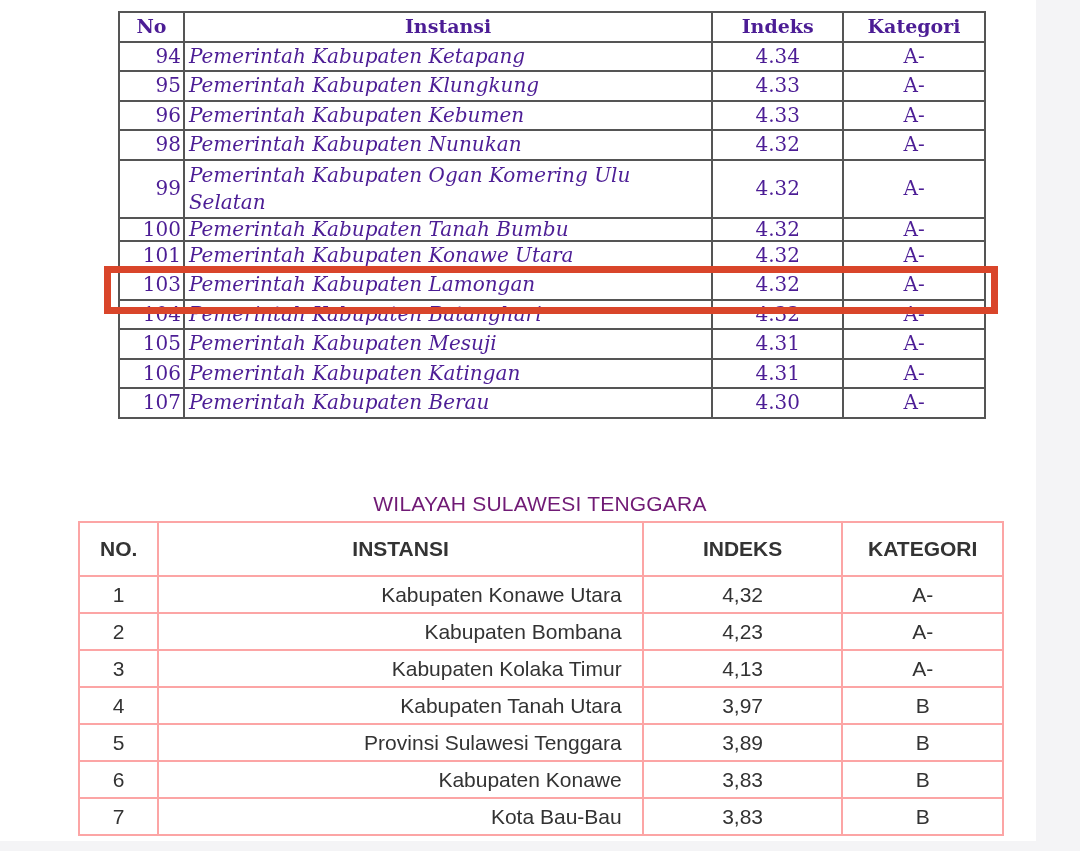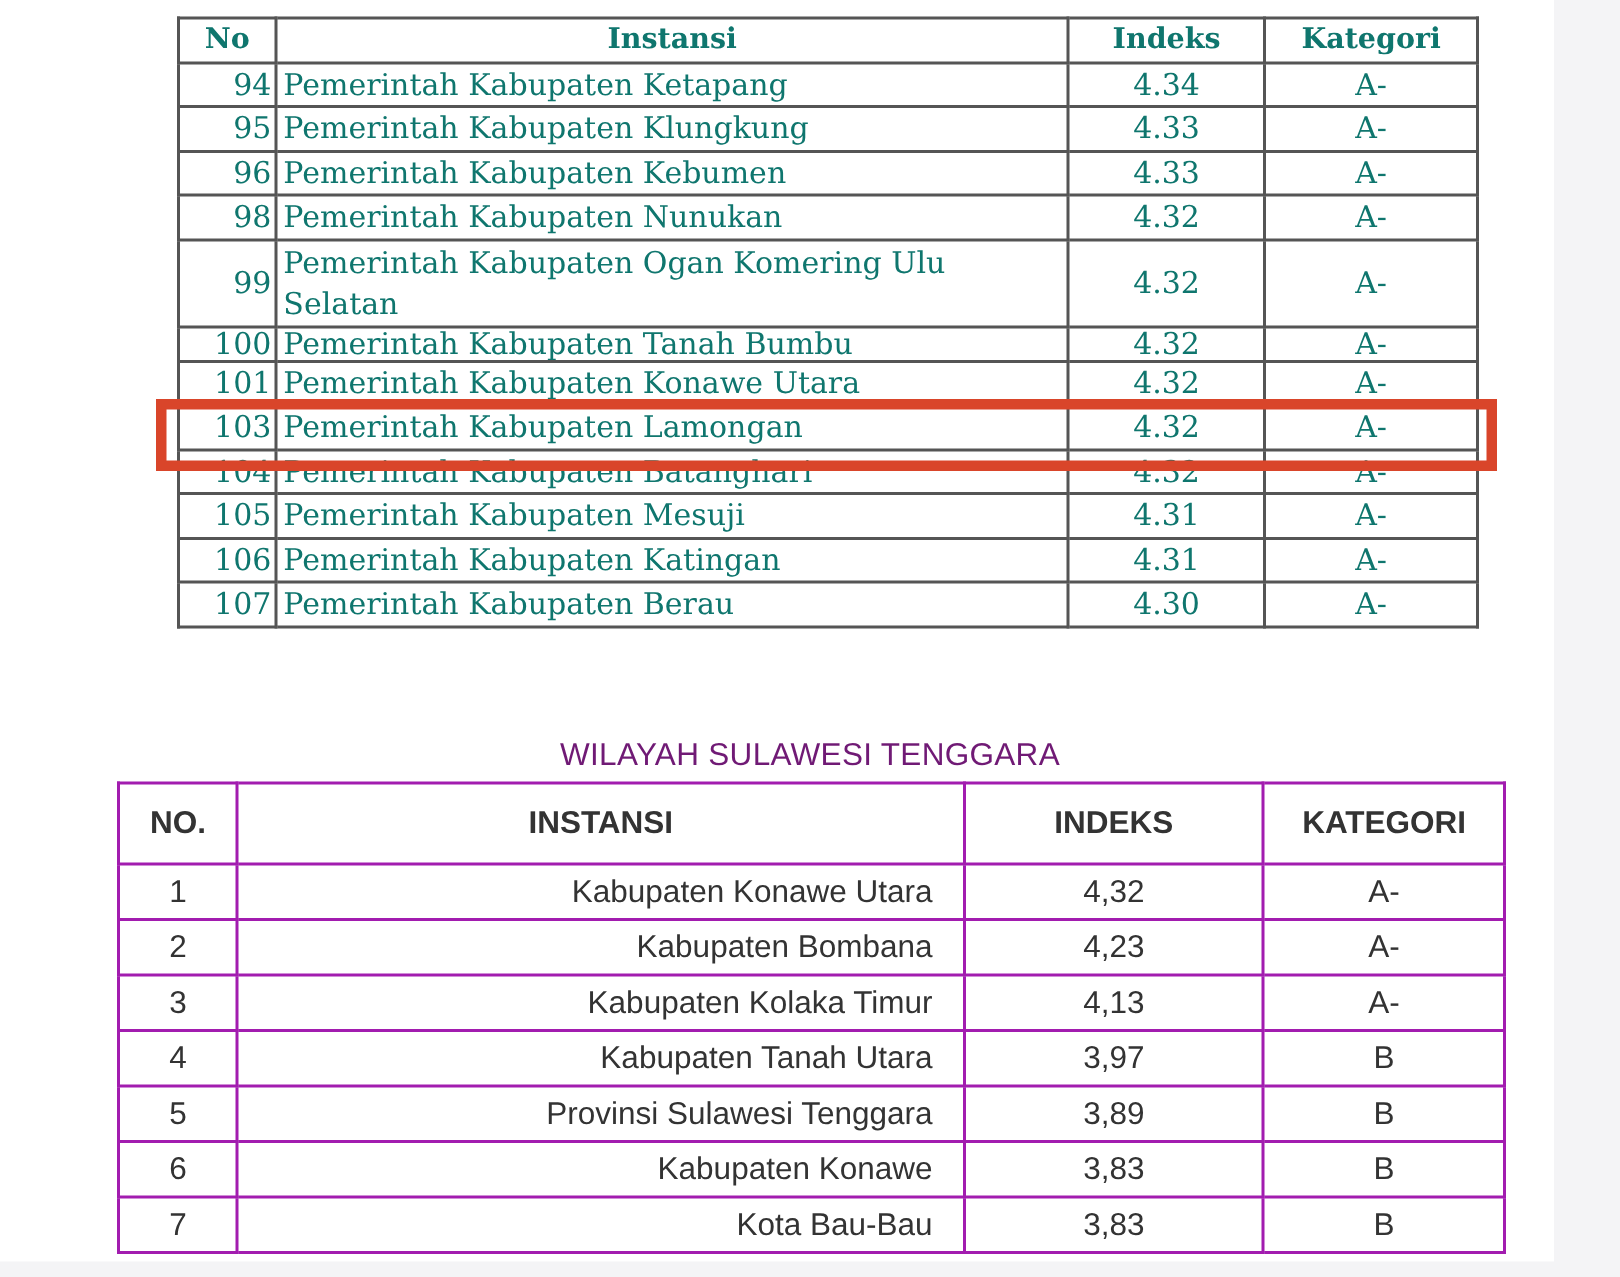--- a/index.html
+++ b/index.html
@@ -4,46 +4,46 @@
   <style>
     * { box-sizing: border-box; margin: 0; padding: 0; }
     html, body { width: 1080px; height: 851px; background: #ffffff; overflow: hidden; }
     body { position: relative; font-family: "DejaVu Serif", serif; color: #2a2a2a; }
 
     .top-wrap { position: absolute; left: 0; top: 0; width: 1080px; height: 490px; background: #ffffff; }
     .right-strip { position: absolute; left: 1036px; top: 0; width: 44px; height: 851px; background: #f4f4f6; }
 
     table.t1 {
       position: absolute; left: 118px; top: 11px; width: 868px;
-      border-collapse: collapse; font-family: "DejaVu Serif", serif; font-size: 20px; color: #0f766e; padding-left: 37px;
+      border-collapse: collapse; font-family: "DejaVu Serif", serif; font-size: 20px; color: #4c1d95; padding-left: 37px;
     }
     table.t1 td, table.t1 th { border: 2px solid #555; padding: 0 6px; height: 29.5px; line-height: 27px; }
     table.t1 th { font-weight: bold; font-size: 19px; text-align: center; }
     table.t1 td.no { text-align: right; width: 65px; padding: 0 2px; }
-    table.t1 td.inst { text-align: left; width: 530px; padding-left: 4px; }
+    table.t1 td.inst { text-align: left; width: 530px; padding-left: 4px; font-style: italic; }
     table.t1 td.idx { text-align: center; width: 131px; }
     table.t1 td.kat { text-align: center; width: 142px; }
     table.t1 tr.tall td { height: 58px; line-height: 27px; }
     table.t1 tr.cut td { height: 23px; line-height: 20px; overflow: hidden; }
 
     .highlight-box {
       position: absolute; left: 104px; top: 266px; width: 894px; height: 48px;
       border: 7px solid #d9452a; pointer-events: none;
     }
 
     .bottom-wrap { position: absolute; left: 44px; top: 490px; width: 992px; height: 350px; background: #ffffff; }
     .region-title {
       position: absolute; left: 44px; top: 492px; width: 992px; text-align: center;
       font-family: "Liberation Sans", sans-serif; font-size: 21px; color: #701a75; letter-spacing: 0.2px;
     }
     table.t2 {
       position: absolute; left: 78px; top: 521px; width: 926px;
       border-collapse: collapse; font-family: "Liberation Sans", sans-serif; font-size: 21px; color: #333;
     }
-    table.t2 td, table.t2 th { border: 2px solid #a21caf; height: 37px; padding: 0 20px; }
+    table.t2 td, table.t2 th { border: 2px solid #fca5a5; height: 37px; padding: 0 20px; }
     table.t2 th { height: 54px; font-weight: bold; font-size: 21px; text-align: center; }
     table.t2 td.no { text-align: center; width: 66px; }
     table.t2 td.inst { text-align: right; width: 503px; padding-left: 4px; }
     table.t2 td.idx { text-align: center; width: 204px; }
     table.t2 td.kat { text-align: center; width: 161px; }
     .bottom-gray { position: absolute; left: 0; top: 841px; width: 1080px; height: 10px; background: #f4f4f6; }
   </style>
 </head>
 <body>
 

